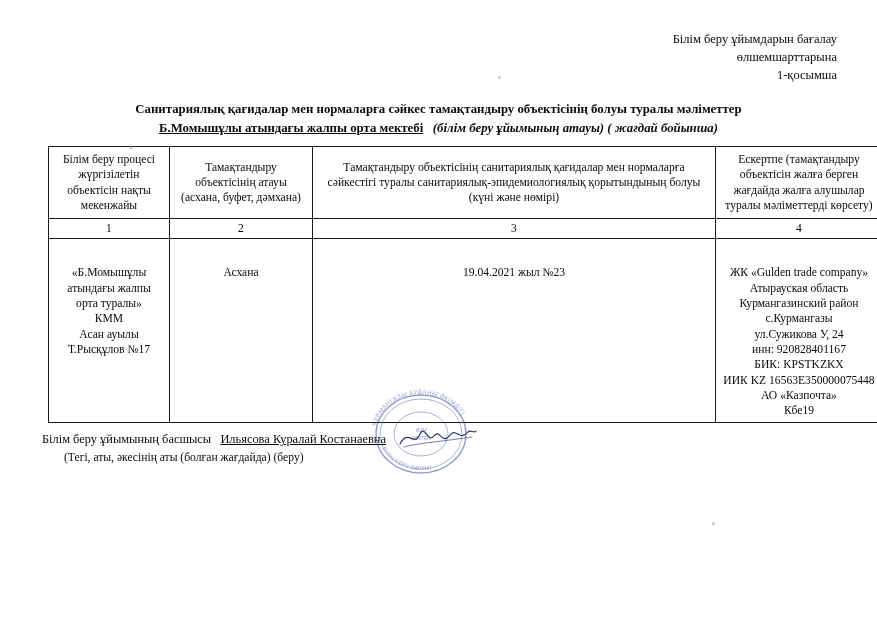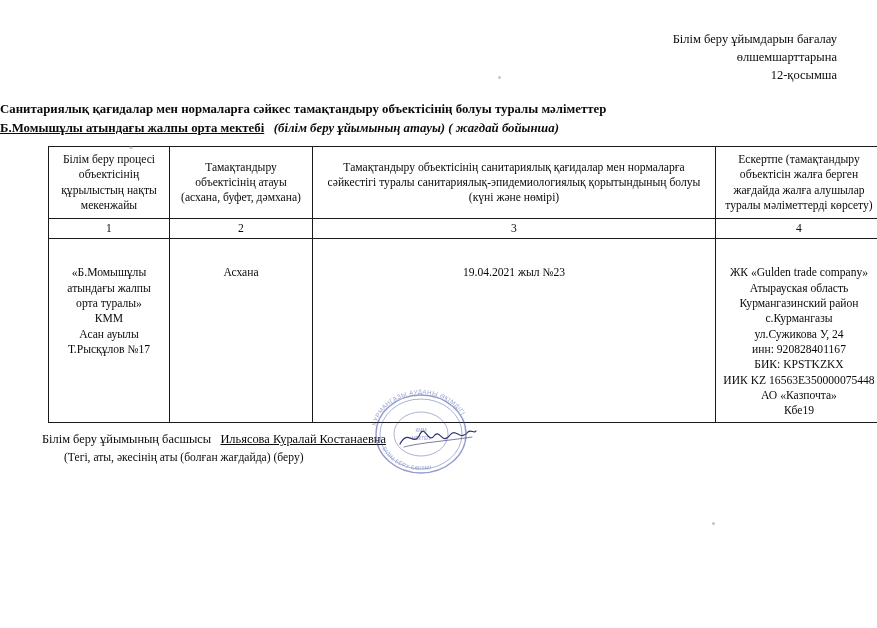--- a/index.html
+++ b/index.html
@@ -31,21 +31,21 @@
     line-height: 1.45;
   }
   .header-right div { white-space: nowrap; }
 
   
   .title-block {
     position: absolute;
     top: 100px;
     left: 0;
     width: 877px;
-    text-align: left;
+    text-align: center;
     font-size: 12.8px;
     font-weight: bold;
     line-height: 1.5;
   }
   .title-line2 {
     font-weight: bold;
   }
   .title-line2 .underlined {
     text-decoration: underline;
   }
@@ -143,36 +143,36 @@
   .speck-3 { top: 522px; left: 712px; width: 3px; height: 3px; opacity: .6; }
 </style>
 </head>
 <body>
 
 <div class="page">
 
   <div class="header-right">
     <div>Білім беру ұйымдарын бағалау</div>
     <div>өлшемшарттарына</div>
-    <div>12-қосымша</div>
+    <div>1-қосымша</div>
   </div>
 
   <div class="title-block">
     <div>Санитариялық қағидалар мен нормаларға сәйкес тамақтандыру объектісінің болуы туралы мәліметтер</div>
     <div class="title-line2">
       <span class="underlined">Б.Момышұлы атындағы жалпы орта мектебі</span>
       <span class="normal">&nbsp;</span>
       <span class="normal">(білім беру ұйымының атауы) ( жағдай бойынша)</span>
     </div>
   </div>
 
   <table class="main-table">
     <tbody>
         <tr class="head-row">
-      <td class="col1">Білім беру процесі объектісінің құрылыстың нақты мекенжайы</td>
+      <td class="col1">Білім беру процесі жүргізілетін объектісін нақты мекенжайы</td>
       <td class="col2">Тамақтандыру объектісінің атауы (асхана, буфет, дәмхана)</td>
       <td class="col3">Тамақтандыру объектісінің санитариялық қағидалар мен нормаларға сәйкестігі туралы санитариялық-эпидемиологиялық қорытындының болуы (күні және нөмірі)</td>
       <td class="col4">Ескертпе (тамақтандыру объектісін жалға берген жағдайда жалға алушылар туралы мәліметтерді көрсету)</td>
     </tr>
     <tr class="num-row">
       <td class="col1">1</td>
       <td class="col2">2</td>
       <td class="col3">3</td>
       <td class="col4">4</td>
     </tr>

